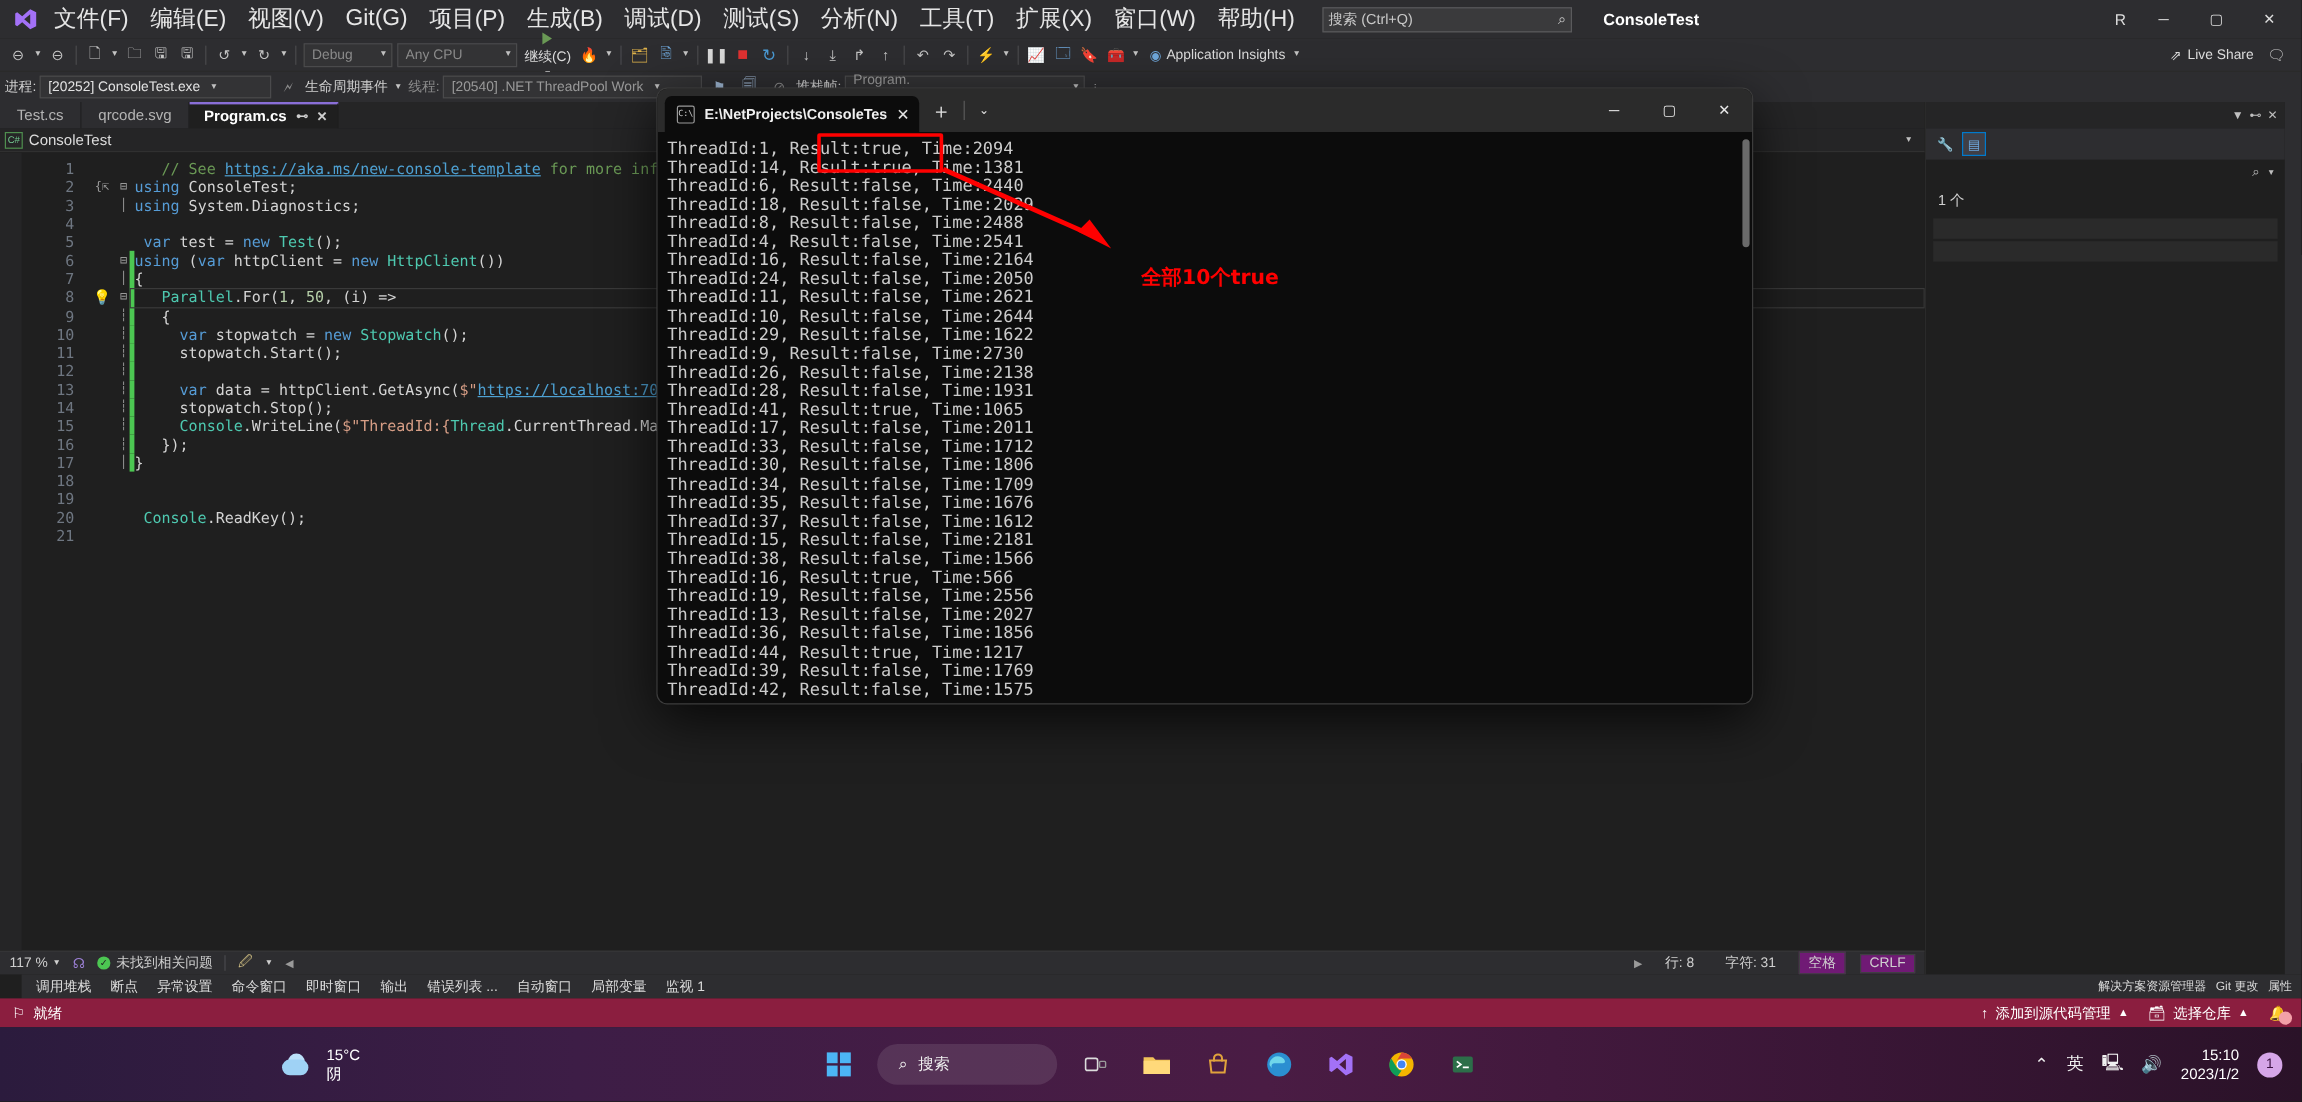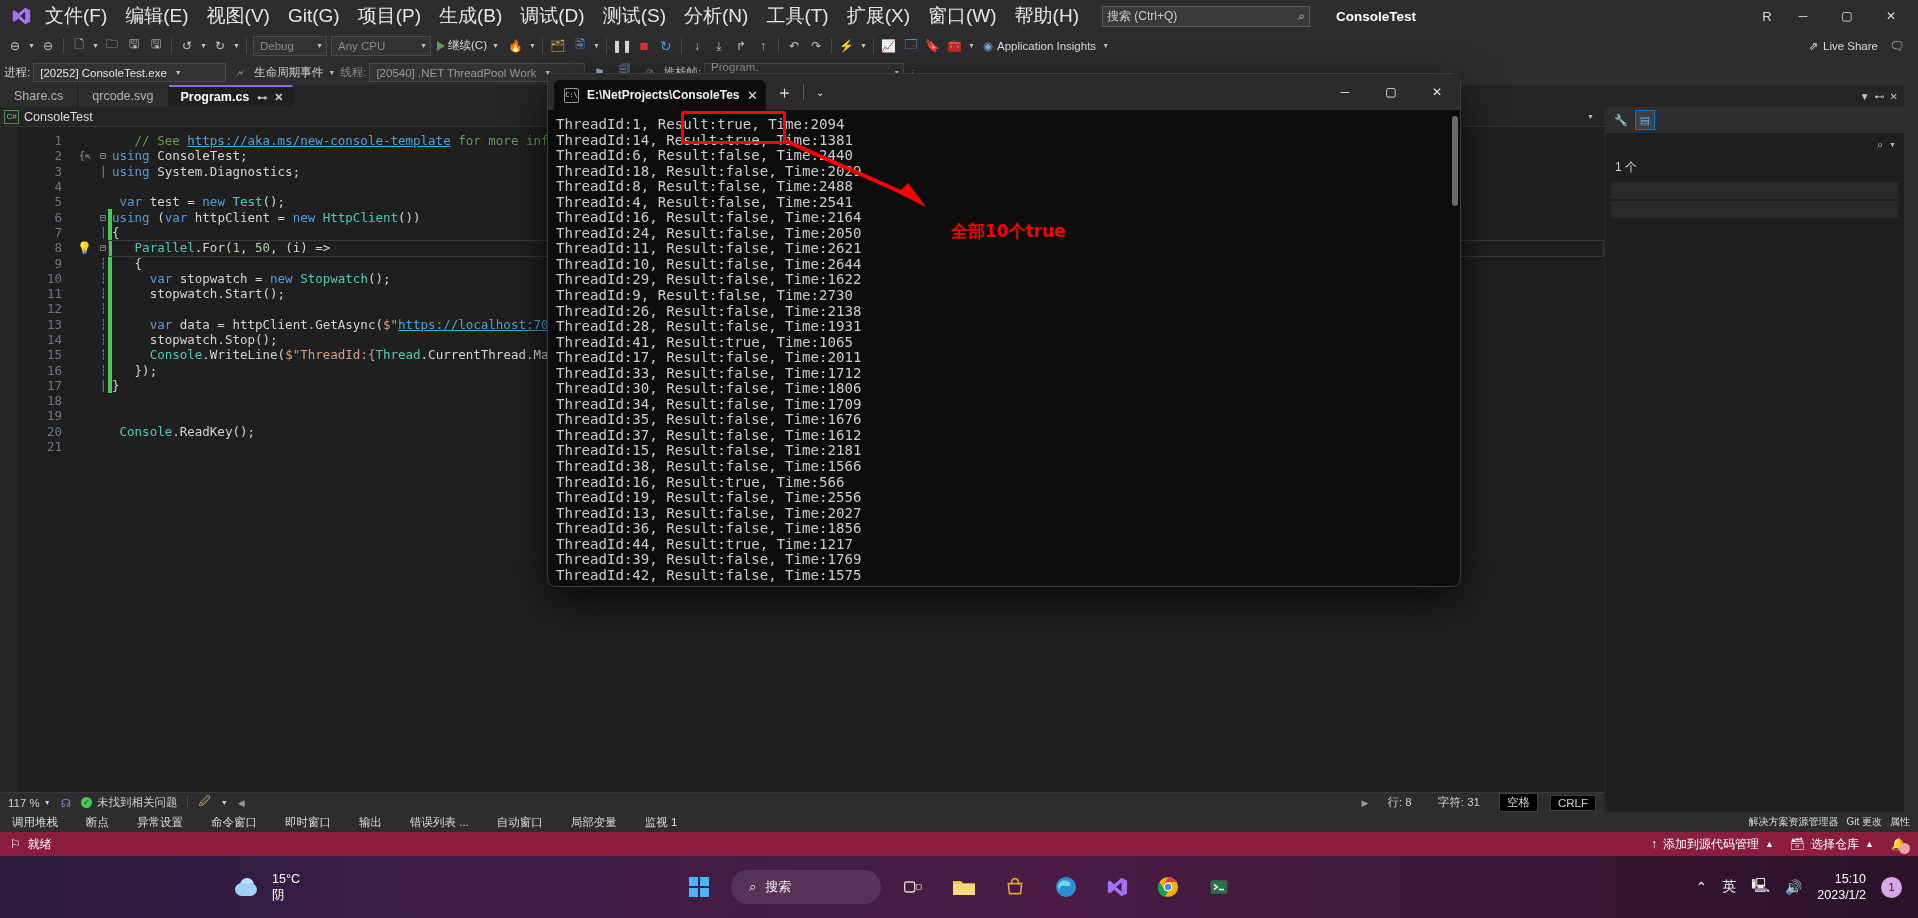--- a/index.html
+++ b/index.html
@@ -33,21 +33,21 @@
   .toolbar { height: 28px; background: #2d2d30; display: flex; align-items: center; padding: 0 4px; flex: none;
      border-bottom: 1px solid #2a2a2a; }
   .tb-ico { width: 22px; height: 22px; display: flex; align-items: center; justify-content: center;
     font-size: 12px; color: #c4c4c4; }
   .tb-sep { width: 1px; height: 16px; background: #4a4a4c; margin: 0 4px; }
   .tb-caret { font-size: 7px; color: #c4c4c4; width: 11px; text-align: center; }
   .tb-combo { height: 20px; background: #333335; border: 1px solid #4a4a4c; display: flex; align-items: center;
      padding: 0 3px 0 6px; font-size: 11.5px; color: #8a8a8a; margin: 0 2px; }
   .tb-combo .cv { flex: 1; white-space: nowrap; overflow: hidden; }
   .tb-combo .ca { font-size: 7px; margin-left: 6px; color: #c0c0c0; }
-  .tb-run { display: flex; align-items: center; gap: 3px; padding: 0 4px; font-size: 11.5px; color: #dcdcdc; }
+  .tb-run { display: flex; align-items: center; gap: 3px; padding: 0 4px; font-size: 11.5px; color: #dcdcdc; flex-direction: column; }
   .tri-green { width: 0; height: 0; border-left: 8px solid #6a9955; border-top: 5px solid transparent; border-bottom: 5px solid transparent; }
   .ai-ins { display: flex; align-items: center; gap: 4px; font-size: 11.5px; color: #dcdcdc; margin-left: 6px; }
   .tb-right { margin-left: auto; display: flex; align-items: center; gap: 8px; padding-right: 6px; }
   .live-share { display: flex; align-items: center; gap: 5px; font-size: 11.5px; color: #dcdcdc; }
 
   
   .procbar { height: 25px; background: #2d2d30; display: flex; align-items: center; padding: 0 4px; gap: 3px; flex: none; }
   .pb-label { font-size: 11.5px; color: #cfcfcf; white-space: nowrap; }
   .pb-label.dim { color: #8a8a8a; }
   .pb-combo { height: 19px; background: #333335; border: 1px solid #4a4a4c; display: flex; align-items: center;
@@ -113,23 +113,23 @@
   
   .editstatus { height: 20px; background: #2d2d30; display: flex; align-items: center; padding: 0 8px;
       font-size: 11.5px; color: #cfcfcf; flex: none; gap: 10px; border-top: 1px solid #3a3a3a; }
   .es-zoom { display: flex; align-items: center; gap: 4px; }
   .es-ok { display: flex; align-items: center; gap: 5px; }
   .dot-ok { width: 11px; height: 11px; border-radius: 50%; background: #4cc752; color: #1f1f1f; font-size: 8px;
      display:flex; align-items:center; justify-content:center; }
   .es-sep { width: 1px; height: 13px; background: #4a4a4c; }
   .es-right { margin-left: auto; display: flex; align-items: center; gap: 12px; }
   .es-cell { padding: 1px 7px; }
-  .es-cell.boxed { border: 1px solid #3f3f42; background: #000000; }
-
-  .docktabs { height: 20px; background: #2d2d30; display: flex; align-items: center; gap: 12px; flex: none; padding-left: 4px; }
+  .es-cell.boxed { border: 1px solid #3f3f42; background: #701a75; }
+
+  .docktabs { height: 20px; background: #2d2d30; display: flex; align-items: center; gap: 0px; flex: none; padding-left: 4px; margin-left: 18px; }
   .dock-tab { font-size: 11.5px; color: #dcdcdc; padding: 2px 8px; }
   .dock-right { margin-left: auto; display: flex; gap: 8px; padding-right: 8px; font-size: 10px; color: #dcdcdc; }
 
   
   .vsstatus { height: 24px; background: #8b1e3f; display: flex; align-items: center; padding: 0 10px;
       font-size: 12px; color: #ffffff; flex: none; gap: 8px; }
   .vsstatus .left { display: flex; align-items: center; gap: 7px; }
   .vsstatus .right { margin-left: auto; display: flex; align-items: center; gap: 16px; }
   .st-item { display: flex; align-items: center; gap: 6px; }
   .bell-badge { position: relative; width: 18px; height: 18px; display: flex; align-items: center; justify-content: center; }
@@ -319,21 +319,21 @@
         <span class="ca">▼</span>
       </div>
       <span class="tb-caret">⋮</span>
     </div>
 
     <div class="mid">
       <div class="editor-col">
 
         <div class="tabstrip">
           <div class="tab">
-            <span>Share.cs</span>
+            <span>Test.cs</span>
           </div>
           <div class="tab">
             <span>qrcode.svg</span>
           </div>
           <div class="tab active">
             <span>Program.cs</span>
             <span class="pin">⊷</span>
             <span class="cl">✕</span>
           </div>
         </div>

